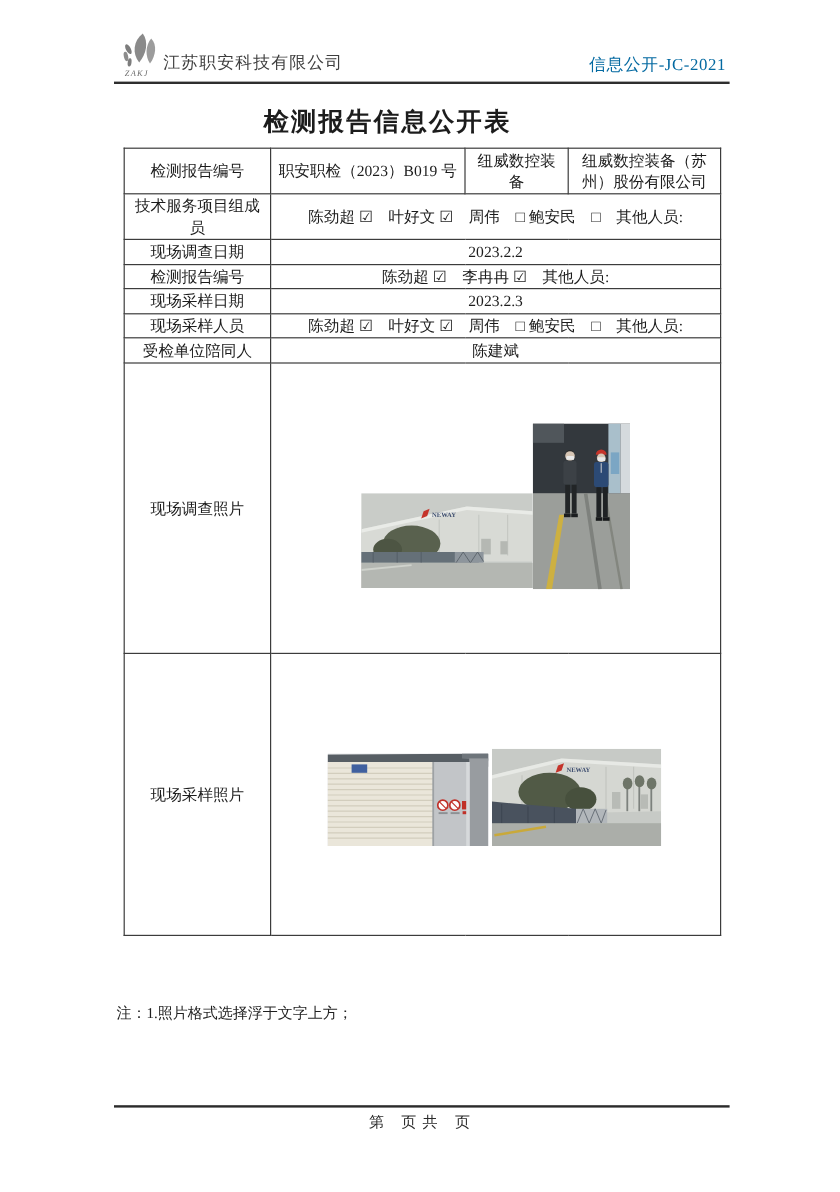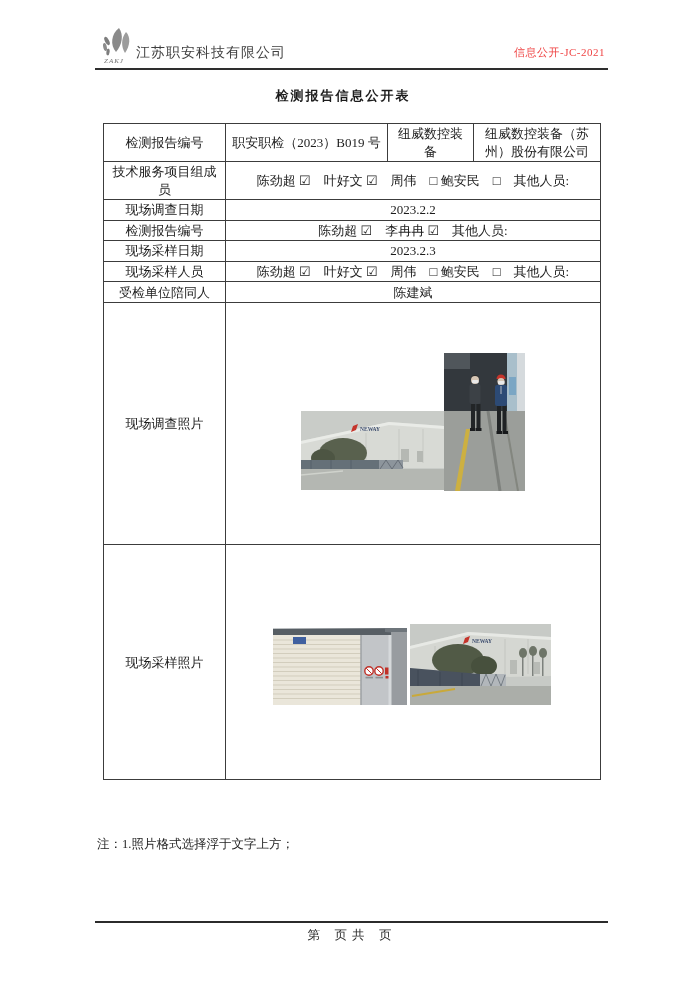--- a/index.html
+++ b/index.html
@@ -1,24 +1,24 @@
 <!DOCTYPE html>
 <html><head>
 <meta charset="utf-8">
 <style>
   html,body{margin:0;padding:0;background:#ffffff;}
   .page{position:relative;width:700px;height:993px;background:#fff;overflow:hidden;
         font-family:"Liberation Serif","DejaVu Serif",serif;color:#1c1c1c;}
   
   .logo{position:absolute;left:98px;top:26px;width:40px;height:40px;}
   .company{position:absolute;left:136px;top:44px;font-size:14px;color:#3f3f3f;letter-spacing:1px;}
-  .doccode{position:absolute;right:95px;top:45px;font-size:11px;color:#ef4444;letter-spacing:0.5px;}
+  .doccode{position:absolute;right:95px;top:45px;font-size:14px;color:#0369a1;letter-spacing:0.5px;}
   .hdr-rule{position:absolute;left:95px;top:68px;width:513px;height:2px;background:#2e2e2e;}
-  .title{position:absolute;left:0;top:87px;width:646px;text-align:center;font-size:13px;
-         font-weight:bold;letter-spacing:2px;margin-left:20px;}
+  .title{position:absolute;left:0;top:87px;width:646px;text-align:center;font-size:21px;
+         font-weight:bold;letter-spacing:2px;}
   
   table.report{position:absolute;left:103px;top:123px;width:497px;border-collapse:collapse;
          table-layout:fixed;font-size:13px;line-height:1.35;}
   table.report td{border:1px solid #3c3c3c;padding:1px 4px;text-align:center;vertical-align:middle;
          overflow:hidden;}
   td.lft{text-align:left;padding-left:7px;}
   tr.r1{height:37px}tr.r2{height:38px}tr.r3{height:20px}tr.r4{height:19px}tr.r5{height:19px}
   tr.r6{height:19px}tr.r7{height:19px}tr.r8{height:39px}tr.r9{height:21px}
   tr.r10{height:242px}tr.r11{height:235px}
   td.photocell{position:relative;padding:0;}

